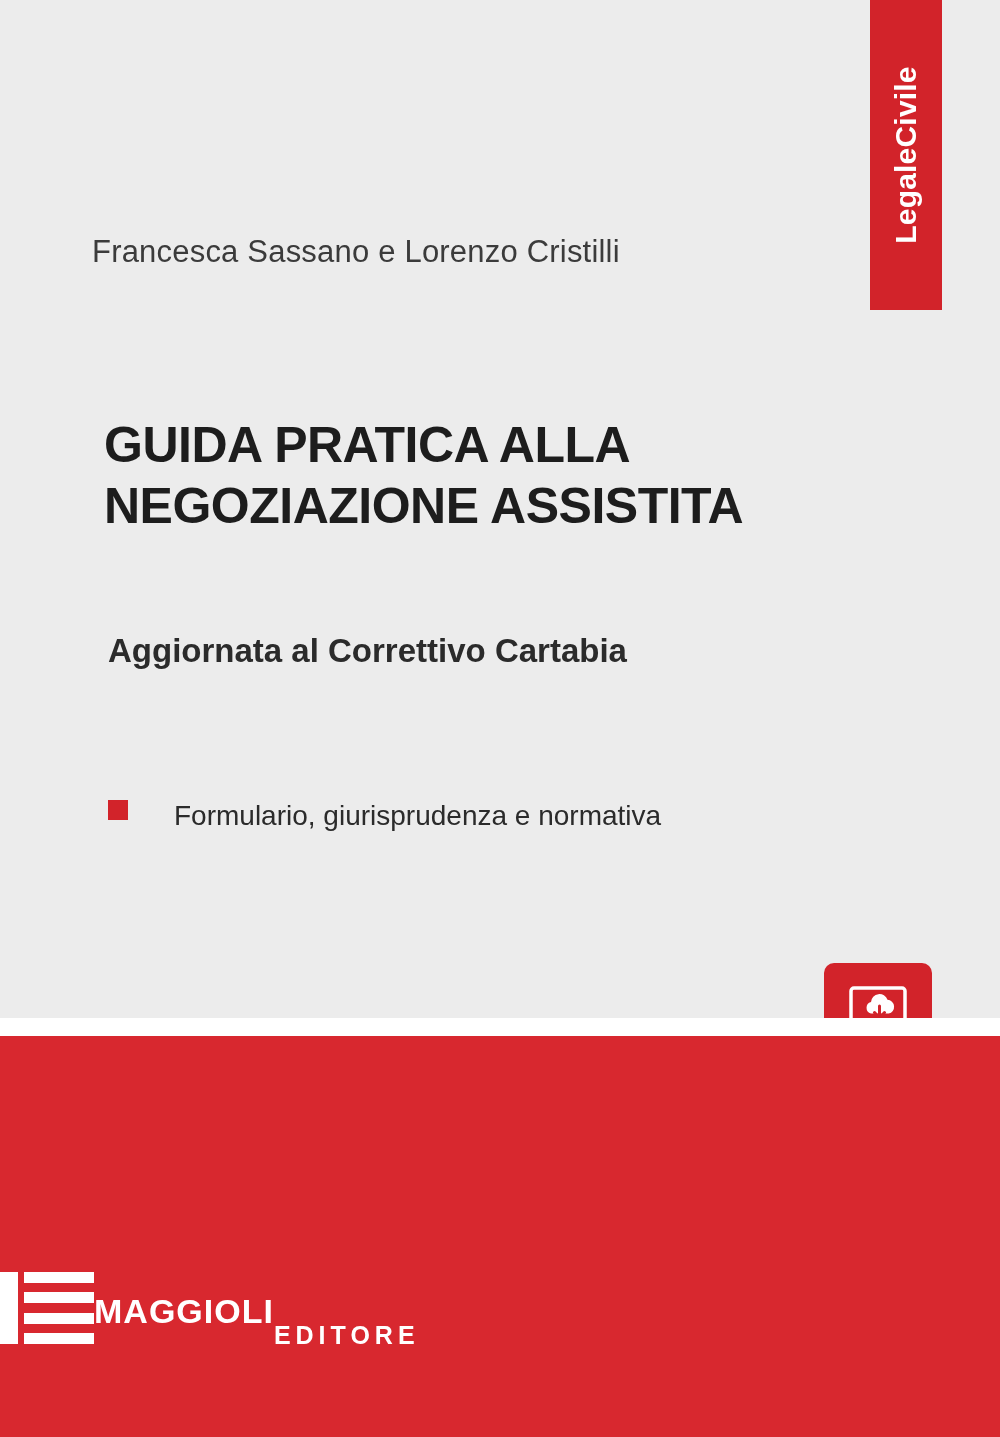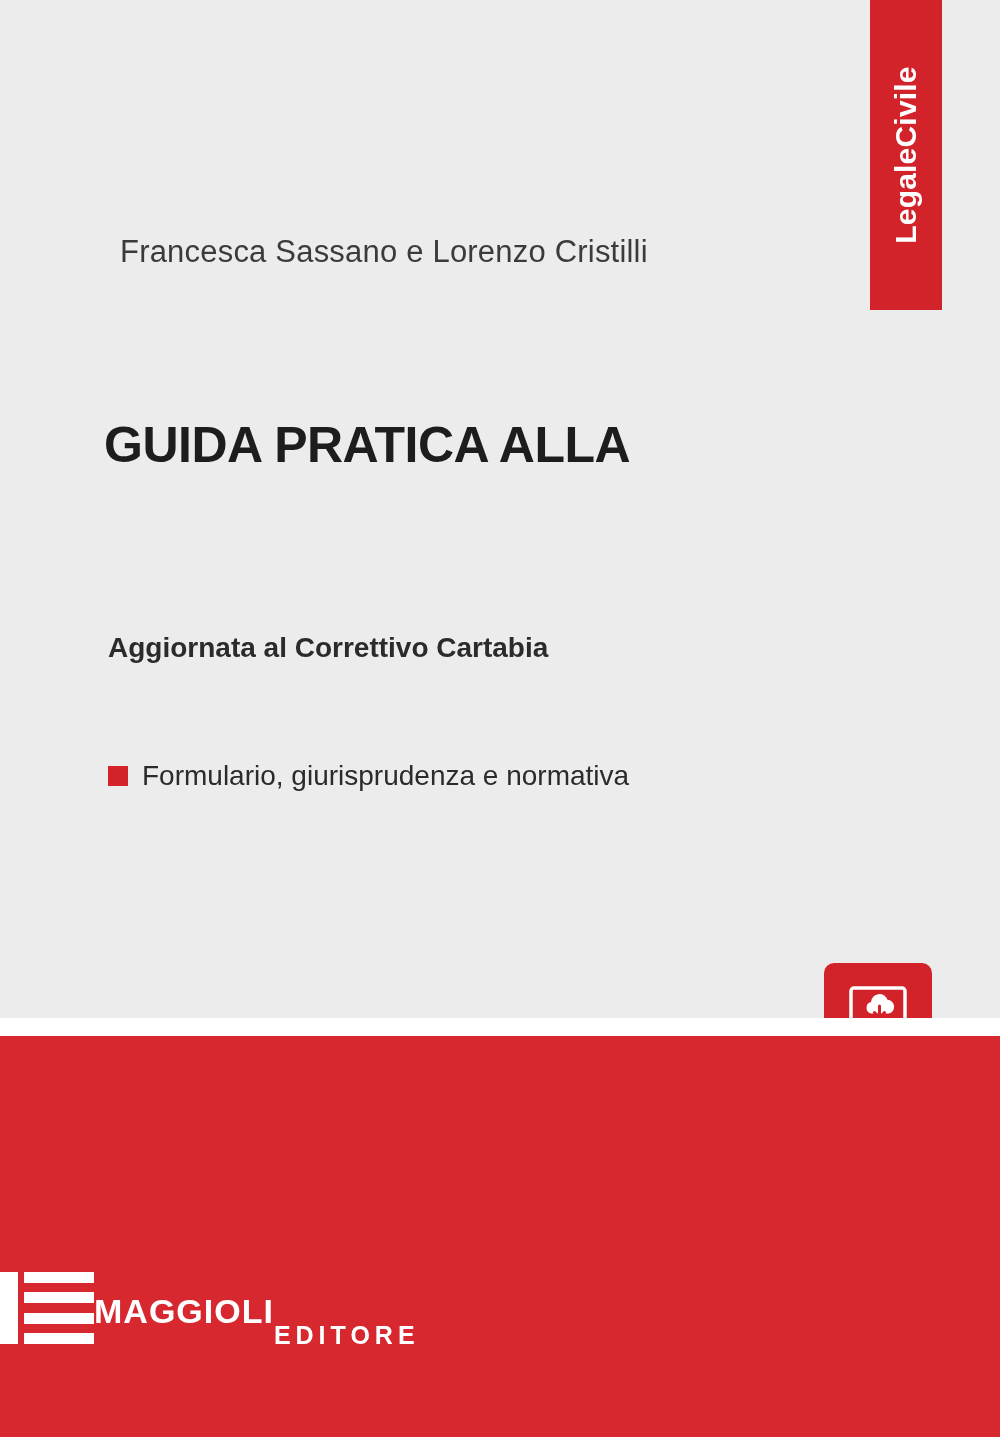--- a/index.html
+++ b/index.html
@@ -39,21 +39,21 @@
     white-space: nowrap;
     color: #ffffff;
     font-size: 30px;
     font-weight: bold;
     letter-spacing: 0.2px;
   }
 
   
   .authors {
     position: absolute;
-    left: 120px;
+    left: 92px;
     top: 234px;
     font-size: 31px;
     color: #3b3b3b;
     font-weight: 400;
     letter-spacing: 0.2px;
   }
 
   
   .title {
     position: absolute;
@@ -66,32 +66,33 @@
     color: #1d1d1d;
     letter-spacing: -0.5px;
   }
   .title-line { display: block; }
 
   
   .subtitle {
     position: absolute;
     left: 108px;
     top: 632px;
-    font-size: 28px;
+    font-size: 33px;
     font-weight: bold;
     color: #2b2b2b;
   }
 
   
   .bullet-row {
     position: absolute;
     left: 108px;
-    top: 760px;
-    display: flex;
-    align-items: center;
+    top: 800px;
+    display: flex;
+    align-items: flex-start;
+    gap: 32px;
   }
   .bullet-square {
     width: 20px;
     height: 20px;
     background: #d2232a;
     margin-right: 14px;
     flex: 0 0 auto;
   }
   .bullet-text {
     font-size: 28px;
@@ -190,20 +191,21 @@
 <div class="cover">
 
   <div class="series-tab">
     <span class="series-tab-label">LegaleCivile</span>
   </div>
 
   <div class="authors">Francesca Sassano e Lorenzo Cristilli</div>
 
   <div class="title">
     <span class="title-line">GUIDA PRATICA ALLA</span>
+    <span class="title-line">NEGOZIAZIONE ASSISTITA</span>
   </div>
 
   <div class="subtitle">Aggiornata al Correttivo Cartabia</div>
 
   <div class="bullet-row">
     <span class="bullet-square"></span>
     <span class="bullet-text">Formulario, giurisprudenza e normativa</span>
   </div>
 
   <div class="ebook-badge">

